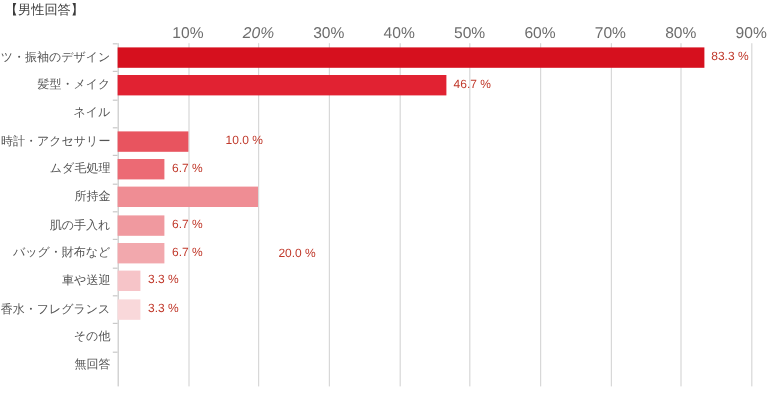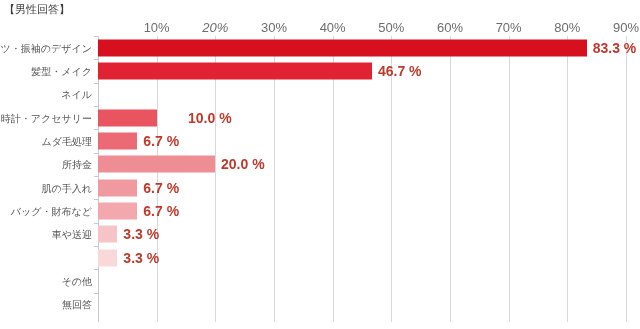--- a/index.html
+++ b/index.html
@@ -94,22 +94,22 @@
     position: absolute;
     left: 0;
     top: 50%;
     transform: translateY(-50%);
     height: 17px;
   }
   .bar-value {
     position: absolute;
     top: 50%;
     transform: translateY(-50%);
-    font-size: 14px;
-    font-weight: bold;
+    font-size: 10px;
+    font-weight: normal;
     line-height: 12px;
     color: #c0392b;
     white-space: nowrap;
   }
   .tick-mark {
     position: absolute;
     right: 100%;
     top: 0;
     width: 4px;
     height: 1px;
@@ -171,21 +171,21 @@
       <div class="row" style="top: 93.3333px; height: 23.3333px;">
         <div class="tick-mark"></div>
         <div class="cat-label">ムダ毛処理</div>
         <div class="bar" style="width: 39.3067px; background: rgb(236, 106, 116);"></div>
         <div class="bar-value" style="left: 45.3067px; color: rgb(192, 57, 43);">6.7 %</div>
       </div>
       <div class="row" style="top: 116.667px; height: 23.3333px;">
         <div class="tick-mark"></div>
         <div class="cat-label">所持金</div>
         <div class="bar" style="width: 117.333px; background: rgb(239, 141, 148);"></div>
-        <div class="bar-value" style="left: 123px; color: rgb(192, 57, 43);">20.0 %</div>
+        <div class="bar-value" style="left: 134px; color: rgb(192, 57, 43); margin-top: 48px;">20.0 %</div>
       </div>
       <div class="row" style="top: 140px; height: 23.3333px;">
         <div class="tick-mark"></div>
         <div class="cat-label">肌の手入れ</div>
         <div class="bar" style="width: 39.3067px; background: rgb(240, 153, 159);"></div>
         <div class="bar-value" style="left: 45.3067px; color: rgb(192, 57, 43);">6.7 %</div>
       </div>
       <div class="row" style="top: 163.333px; height: 23.3333px;">
         <div class="tick-mark"></div>
         <div class="cat-label">バッグ・財布など</div>
@@ -193,20 +193,21 @@
         <div class="bar-value" style="left: 45.3067px; color: rgb(192, 57, 43);">6.7 %</div>
       </div>
       <div class="row" style="top: 186.667px; height: 23.3333px;">
         <div class="tick-mark"></div>
         <div class="cat-label">車や送迎</div>
         <div class="bar" style="width: 19.36px; background: rgb(246, 196, 200);"></div>
         <div class="bar-value" style="left: 25.36px; color: rgb(192, 57, 43);">3.3 %</div>
       </div>
       <div class="row" style="top: 210px; height: 23.3333px;">
         <div class="tick-mark"></div>
+        <div class="cat-label">香水・フレグランス</div>
         <div class="bar" style="width: 19.36px; background: rgb(249, 216, 218);"></div>
         <div class="bar-value" style="left: 25.36px; color: rgb(192, 57, 43);">3.3 %</div>
       </div>
       <div class="row" style="top: 233.333px; height: 23.3333px;">
         <div class="tick-mark"></div>
         <div class="cat-label">その他</div>
       </div>
       <div class="row" style="top: 256.667px; height: 23.3333px;">
         <div class="tick-mark"></div>
         <div class="cat-label">無回答</div>

